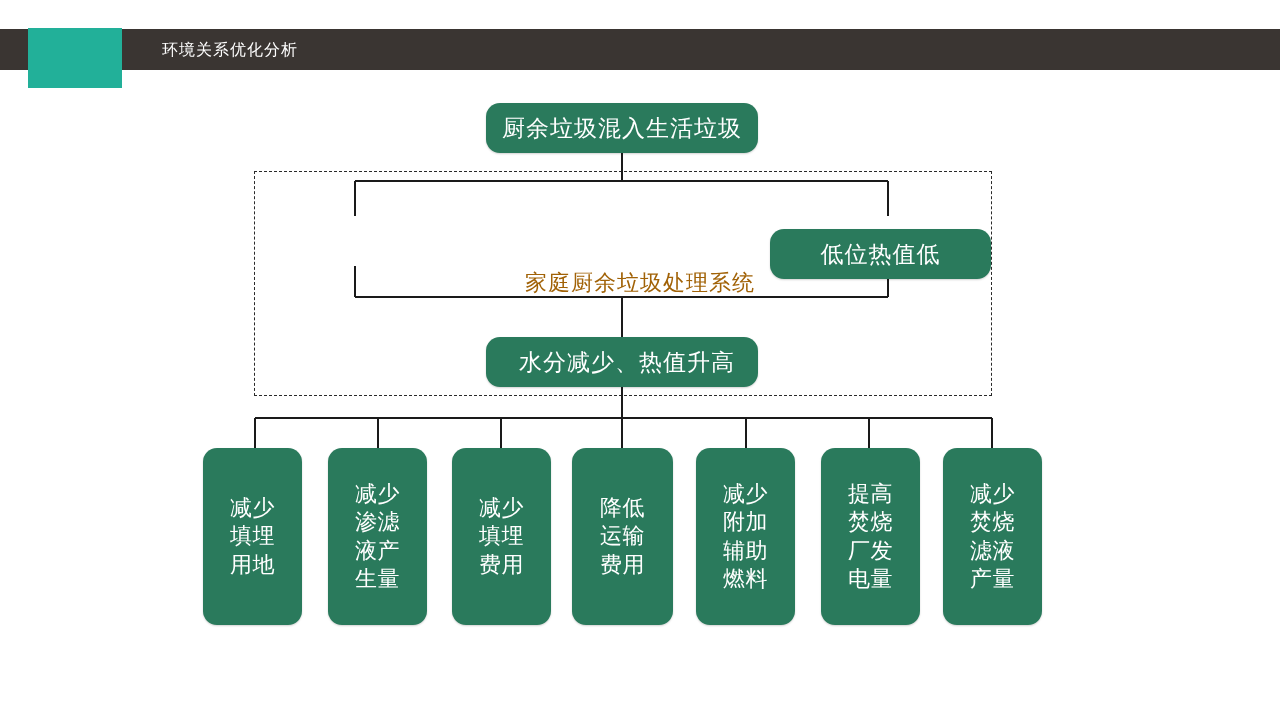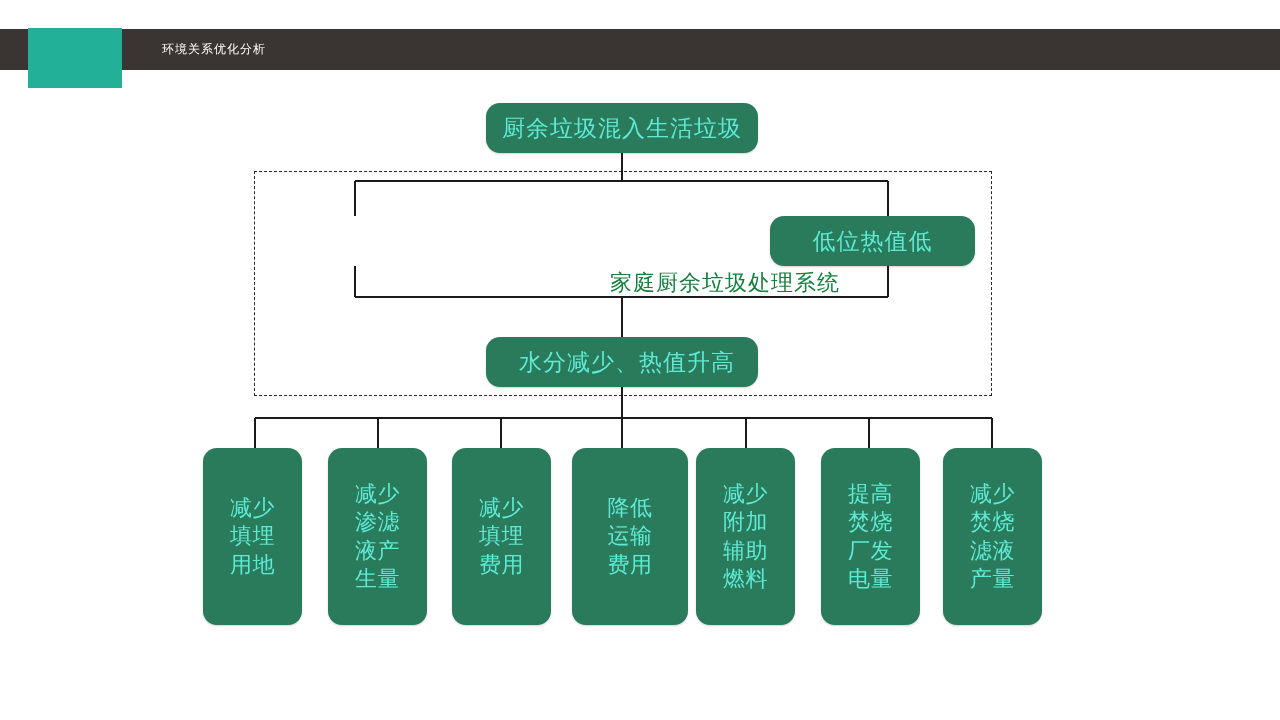--- a/index.html
+++ b/index.html
@@ -45,21 +45,21 @@
     background-position: top left, bottom left;
     background-repeat: no-repeat;
   }
   #header-title {
     position: absolute;
     left: 162px;
     top: 29px;
     height: 41px;
     line-height: 41px;
     color: #ffffff;
-    font-size: 12px;
+    font-size: 16px;
     letter-spacing: 1px;
     white-space: nowrap;
   }
 
   
   #diagram {
     position: absolute;
     left: 0;
     top: 0;
     width: 1280px;
@@ -72,21 +72,21 @@
     width: 1280px;
     height: 720px;
     pointer-events: none;
   }
 
   
   .node {
     position: absolute;
     background: #2a7a5c;
     border-radius: 12px;
-    color: #5eead4;
+    color: #ffffff;
     display: flex;
     align-items: center;
     justify-content: center;
     text-align: center;
     box-sizing: border-box;
     box-shadow: 0 1px 2px rgba(0,0,0,0.18);
     line-height: 1.22;
   }
   .node-wide {
     border-radius: 14px;
@@ -96,48 +96,48 @@
   .node-leaf {
     border-radius: 14px;
     font-size: 22px;
     line-height: 1.28;
     letter-spacing: 0.5px;
     padding: 4px;
   }
 
   #node-root     { left: 486px; top: 103px; width: 272px; height: 50px; }
   #node-moisture { left: 262px; top: 216px; width: 205px; height: 50px; }
-  #node-heat     { left: 770px; top: 216px; width: 205px; height: 50px; }
+  #node-heat     { left: 770px; top: 229px; width: 221px; height: 50px; }
   #node-result   { left: 486px; top: 337px; width: 272px; height: 50px; padding-left: 10px; }
 
   #system-label {
     position: absolute;
     left: 440px;
     top: 268px;
     width: 400px;
-    text-align: right;
-    color: #15803d;
+    text-align: center;
+    color: #a16207;
     font-size: 22px;
     letter-spacing: 1px;
   }
 
   
   #dashed-box {
     position: absolute;
     left: 254px;
     top: 171px;
     width: 738px;
     height: 225px;
     border: 1.6px dashed #2a2a2a;
     box-sizing: border-box;
   }
   #leaf-0 { left: 203px; top: 448px; width: 99px; height: 177px; }
   #leaf-1 { left: 328px; top: 448px; width: 99px; height: 177px; }
   #leaf-2 { left: 452px; top: 448px; width: 99px; height: 177px; }
-  #leaf-3 { left: 572px; top: 448px; width: 116px; height: 177px; }
+  #leaf-3 { left: 572px; top: 448px; width: 101px; height: 177px; }
   #leaf-4 { left: 696px; top: 448px; width: 99px; height: 177px; }
   #leaf-5 { left: 821px; top: 448px; width: 99px; height: 177px; justify-content: center; }
   #leaf-6 { left: 943px; top: 448px; width: 99px; height: 177px; }
 
   .leaf-text { display: block; }
 </style>
 </head>
 <body>
 
 <div id="header-bar"></div>

